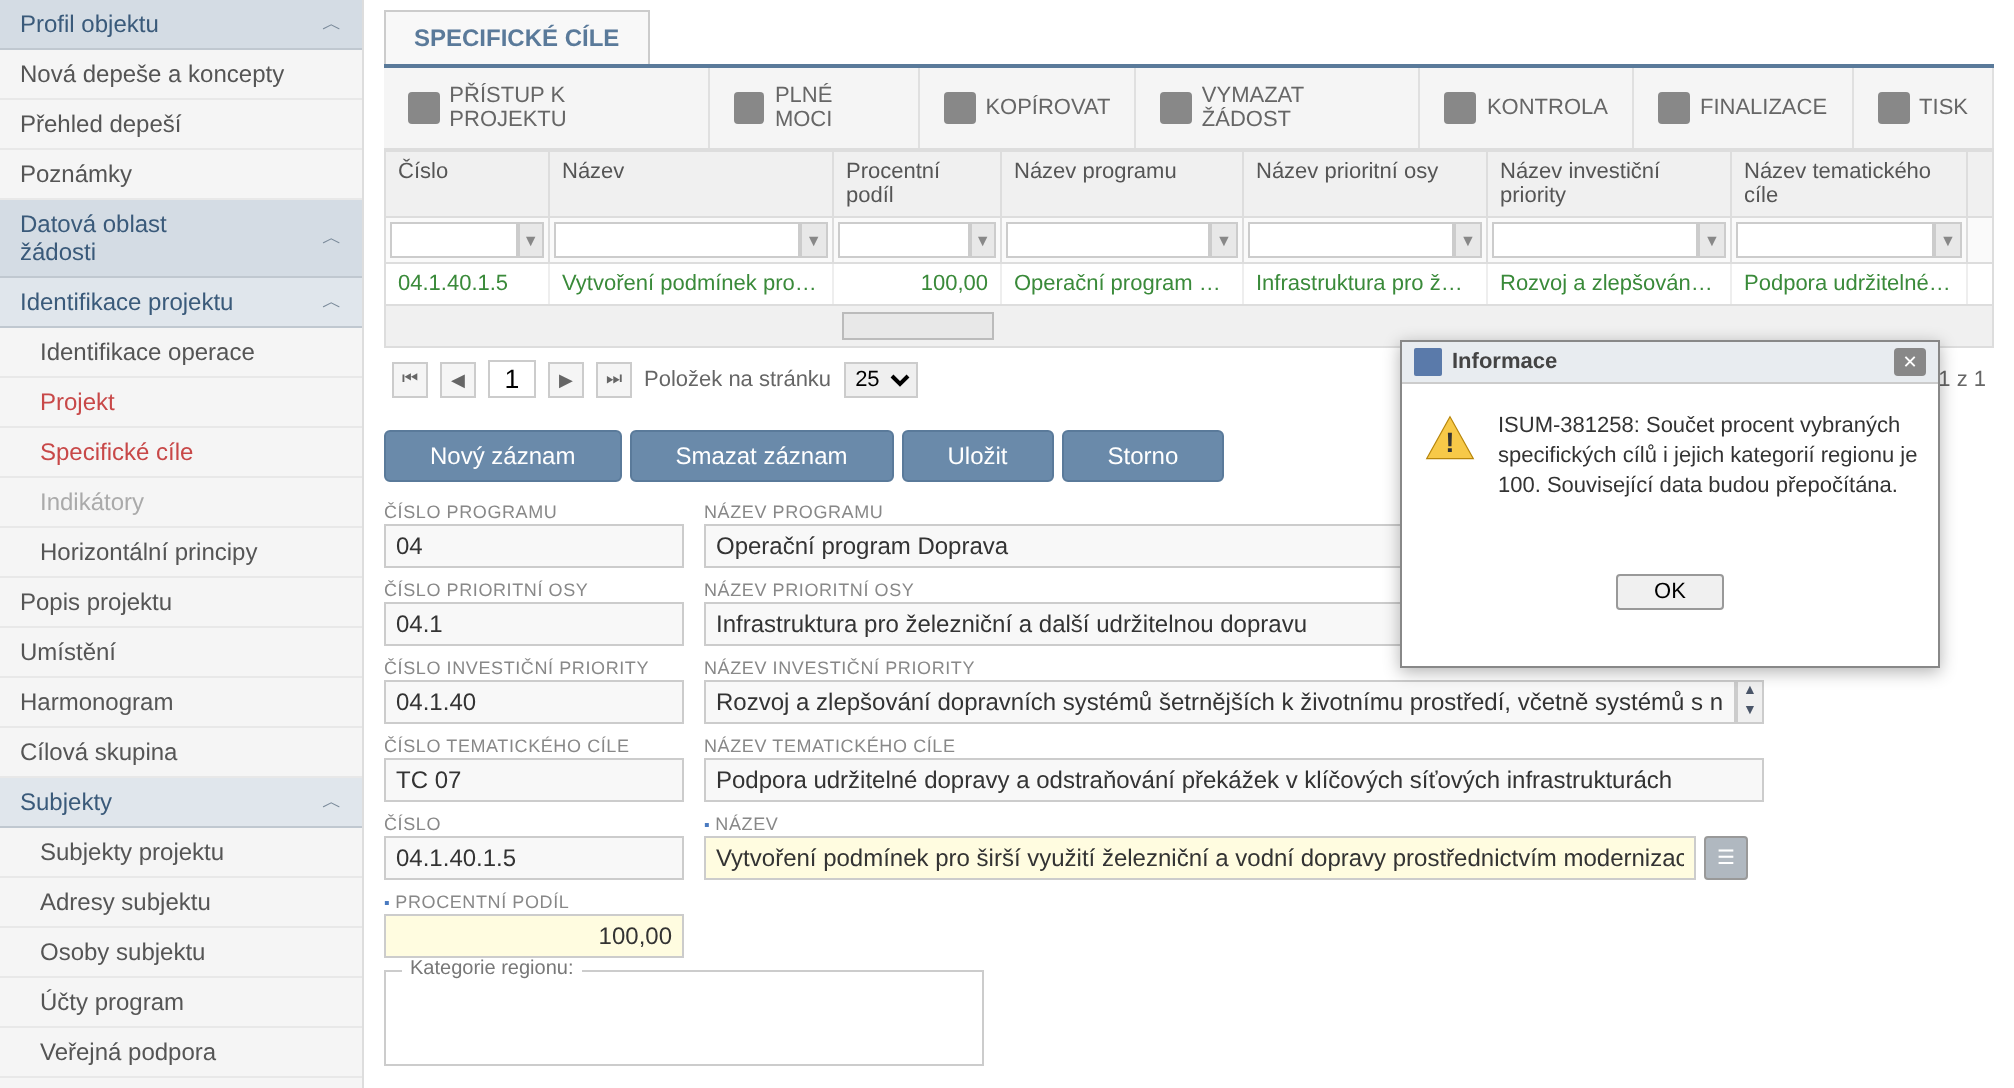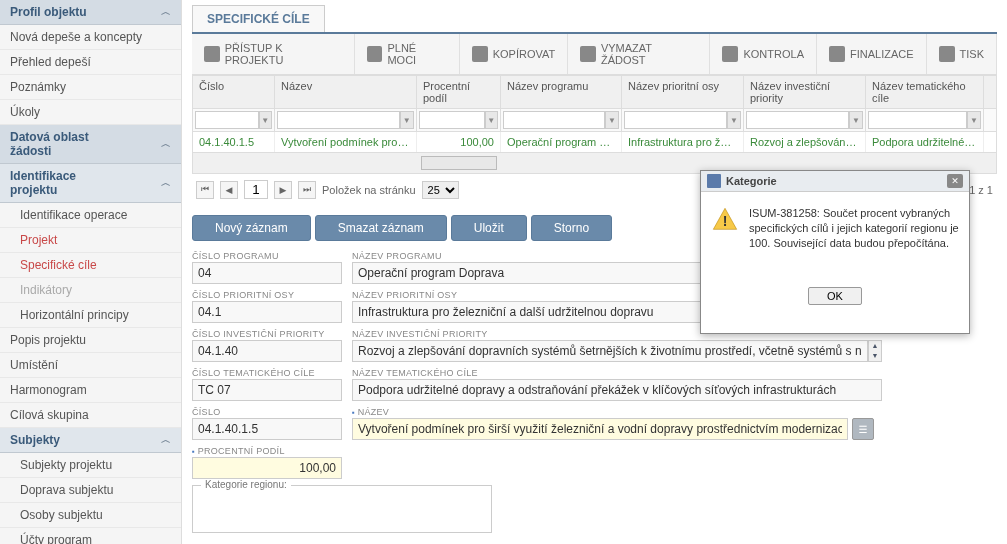--- a/index.html
+++ b/index.html
@@ -1,19 +1,19 @@
 <!DOCTYPE html>
 <html><head>
 <meta charset="utf-8">
 <style>
 * { margin: 0; padding: 0; box-sizing: border-box; }
 body { font-family: Arial, sans-serif; font-size: 11px; color: #4a5568; background: #fff; width: 1007px; height: 544px; overflow: hidden; position: relative; }
 .container { display: flex; height: 100%; }
 .sidebar { width: 182px; background: #f5f5f5; border-right: 1px solid #ddd; overflow-y: auto; }
-.sidebar-header { display: flex; justify-content: space-between; align-items: center; padding: 5px 10px; background: #d4dce4; color: #3a5a7a; font-weight: bold; font-size: 12px; cursor: pointer; border-bottom: 1px solid #c0c8d0; gap: 40px; }
+.sidebar-header { display: flex; justify-content: space-between; align-items: center; padding: 5px 10px; background: #d4dce4; color: #3a5a7a; font-weight: normal; font-size: 12px; cursor: pointer; border-bottom: 1px solid #c0c8d0; gap: 40px; }
 .chevron { font-size: 10px; color: #7a8a9a; }
 .sidebar-item { padding: 5px 10px 5px 20px; color: #555; cursor: pointer; border-bottom: 1px solid #e8e8e8; font-size: 12px; }
 .sidebar-item.l1 { padding-left: 10px; }
 .sidebar-item.l2 { }
 .sidebar-item.active { color: #c84848; }
 .sidebar-item.highlight { color: #c84848; }
 .main { flex: 1; padding: 0 10px; overflow: hidden; }
 .tab-header { border-bottom: 2px solid #5a7a9a; margin-top: 5px; }
 .tab { display: inline-block; padding: 6px 14px; color: #5a7a9a; font-weight: bold; font-size: 12px; border: 1px solid #ccc; border-bottom: none; background: #f8f8f8; }
 .toolbar { display: flex; gap: 0; border-bottom: 1px solid #ddd; background: #f5f5f5; }
@@ -77,21 +77,20 @@
 
 <div class="container">
   <div class="sidebar">
     <div class="sidebar-header">
       <span>Profil objektu</span>
       <span class="chevron">︿</span>
     </div>
     <div class="sidebar-item l1">Nová depeše a koncepty</div>
     <div class="sidebar-item l1">Přehled depeší</div>
     <div class="sidebar-item l1">Poznámky</div>
-    <div class="sidebar-item l1">Úkoly</div>
     <div class="sidebar-header">
       <span>Datová oblast žádosti</span>
       <span class="chevron">︿</span>
     </div>
     <div class="sidebar-header" style="background:#e0e6ec;">
       <span>Identifikace projektu</span>
       <span class="chevron">︿</span>
     </div>
     <div class="sidebar-item l2">Identifikace operace</div>
     <div class="sidebar-item l2 highlight">Projekt</div>
@@ -100,21 +99,21 @@
     <div class="sidebar-item l2">Horizontální principy</div>
     <div class="sidebar-item l1">Popis projektu</div>
     <div class="sidebar-item l1">Umístění</div>
     <div class="sidebar-item l1">Harmonogram</div>
     <div class="sidebar-item l1">Cílová skupina</div>
     <div class="sidebar-header" style="background:#e0e6ec;">
       <span>Subjekty</span>
       <span class="chevron">︿</span>
     </div>
     <div class="sidebar-item l2">Subjekty projektu</div>
-    <div class="sidebar-item l2">Doprava subjektu</div>
+    <div class="sidebar-item l2">Adresy subjektu</div>
     <div class="sidebar-item l2">Osoby subjektu</div>
     <div class="sidebar-item l2">Účty program</div>
     <div class="sidebar-item l2">Veřejná podpora</div>
 
   </div>
 
   <div class="main">
     <div class="tab-header">
       <div class="tab">SPECIFICKÉ CÍLE</div>
     </div>
@@ -294,21 +293,21 @@
       <div class="fieldset">
         <span class="fieldset-legend">Kategorie regionu:</span>
       </div>
     </div>
   </div>
 </div>
 
 <div class="dialog">
   <div class="dialog-header">
     <span class="dialog-icon"></span>
-    <span class="dialog-title">Kategorie</span>
+    <span class="dialog-title">Informace</span>
     <span class="dialog-close">✕</span>
   </div>
   <div class="dialog-body">
     <div class="dialog-warn">
       <svg viewBox="0 0 24 24">
           <path fill="#f7c948" stroke="#b8860b" stroke-width="0.5" d="M12 2 L22 20 L2 20 Z"></path>
           <text x="12" y="17" text-anchor="middle" font-size="12" fill="#333" font-weight="bold">!</text>
         </svg>
     </div>
     <div class="dialog-msg">ISUM-381258: Součet procent vybraných specifických cílů i jejich kategorií regionu je 100. Související data budou přepočítána.</div>

